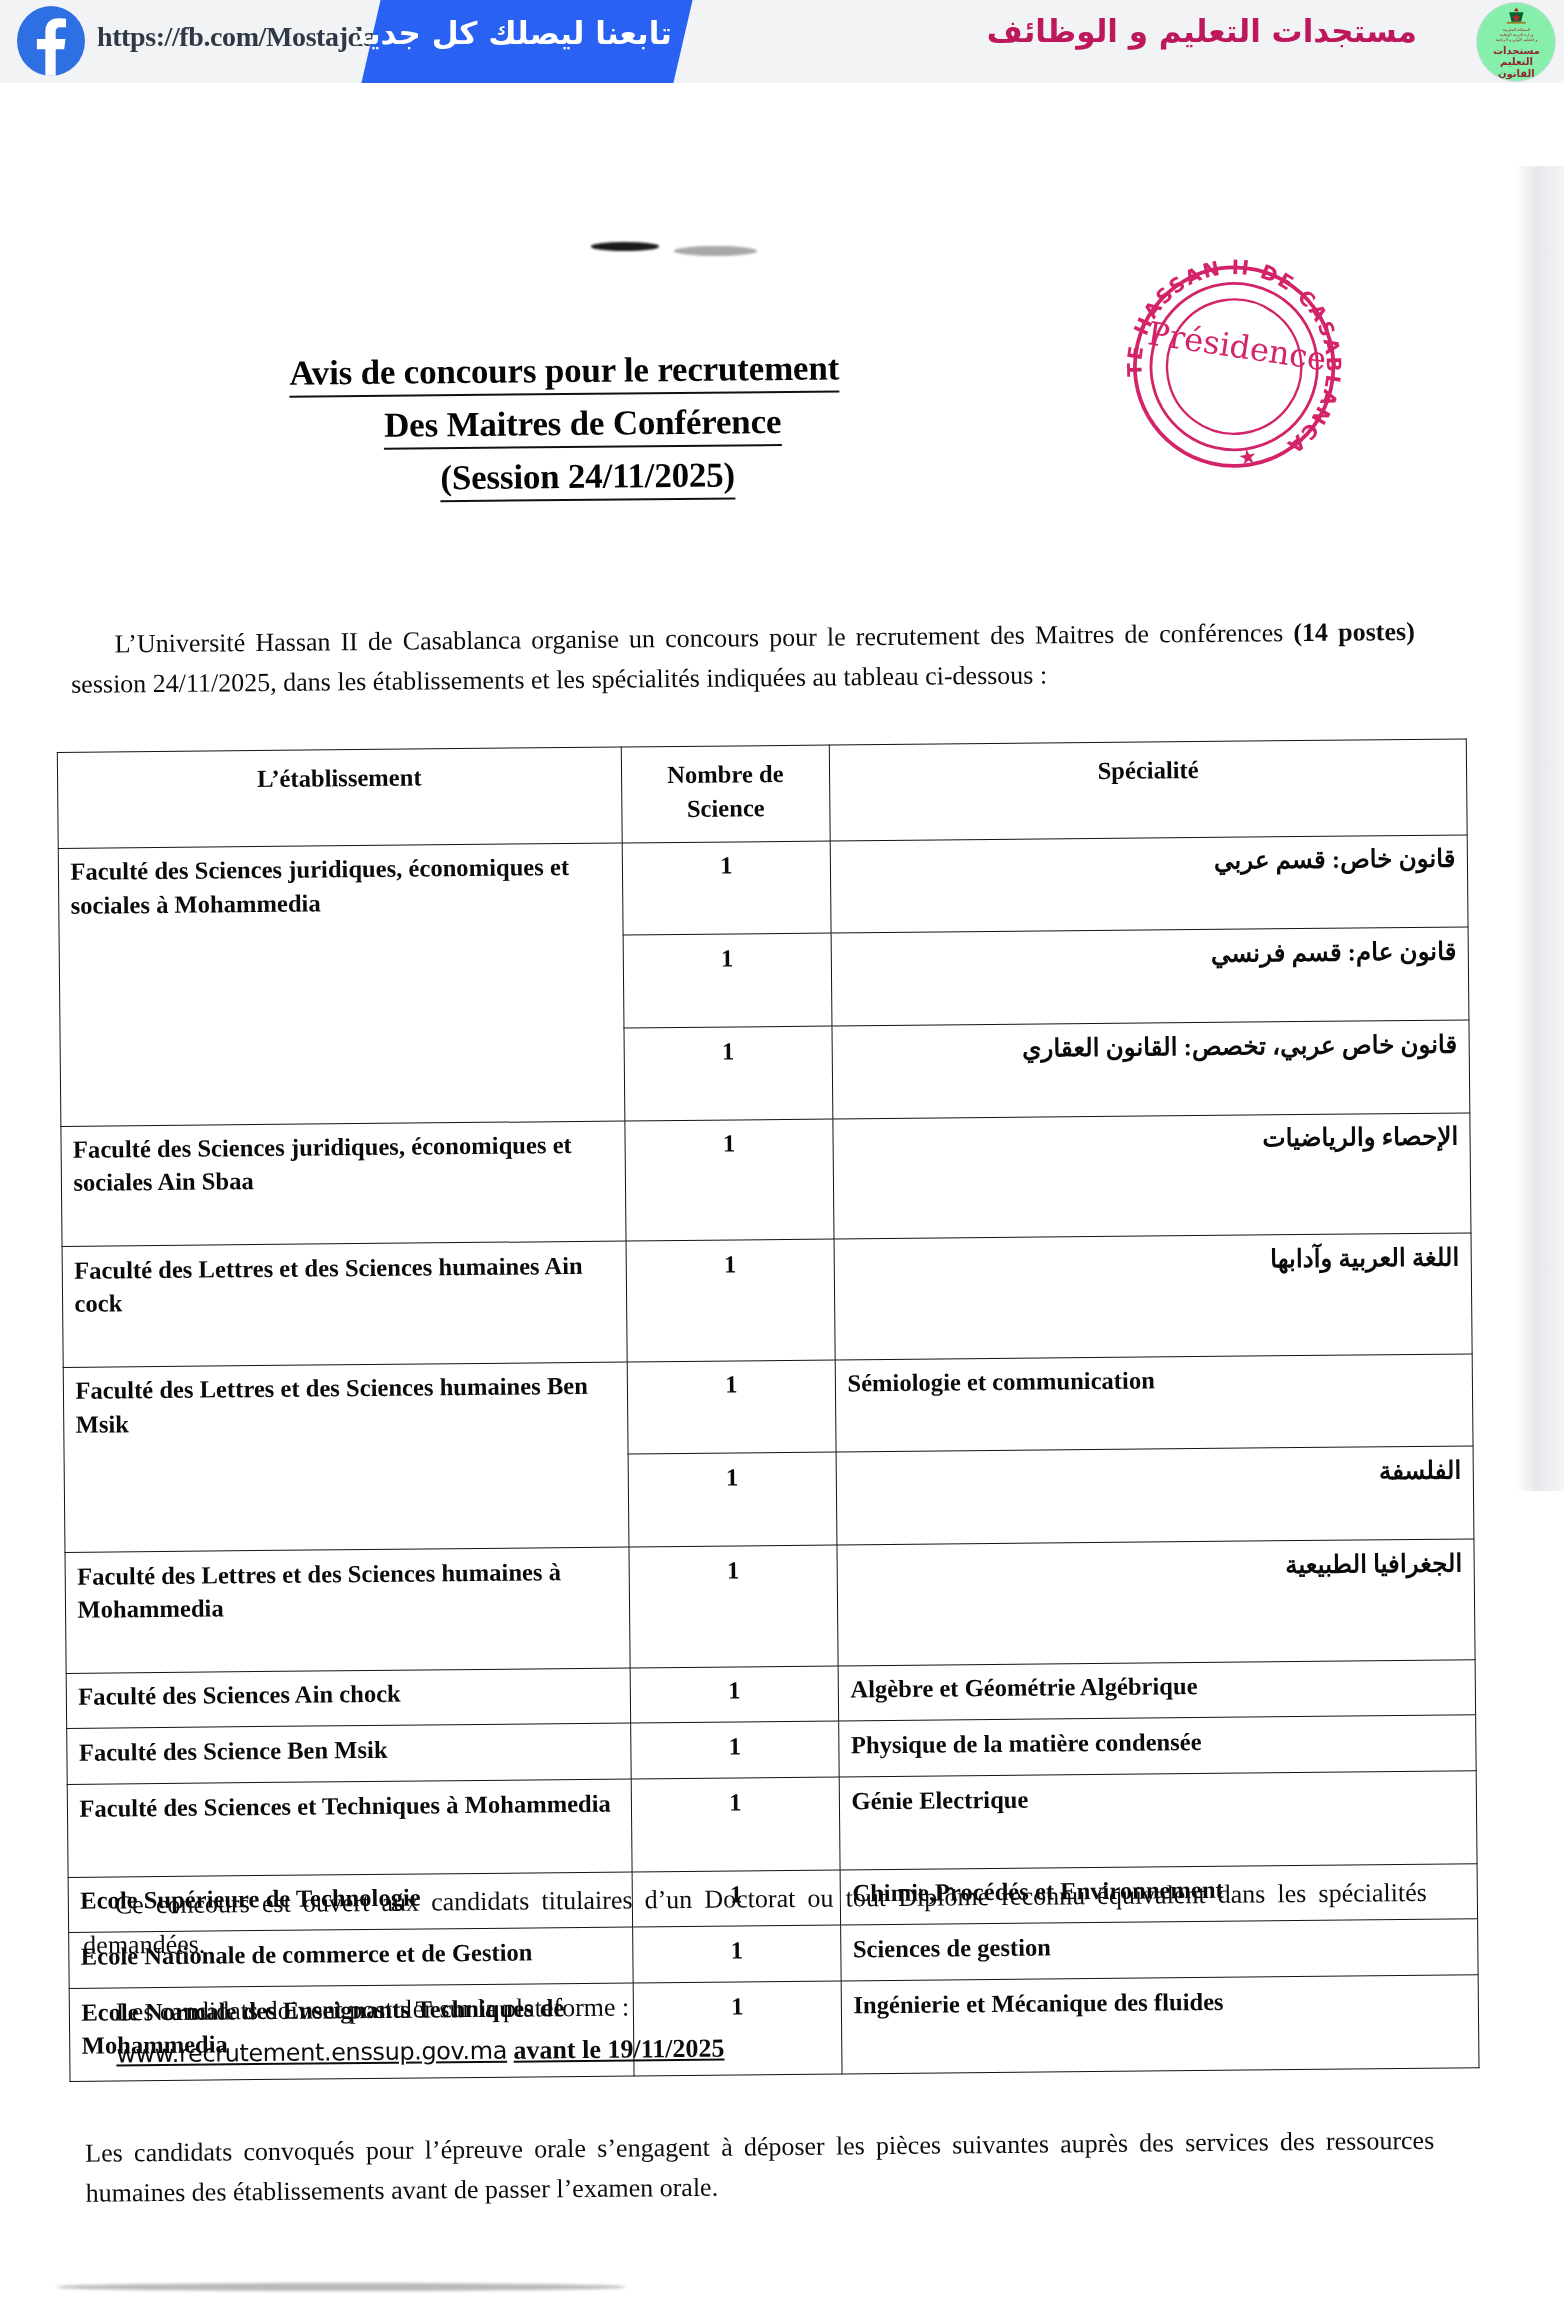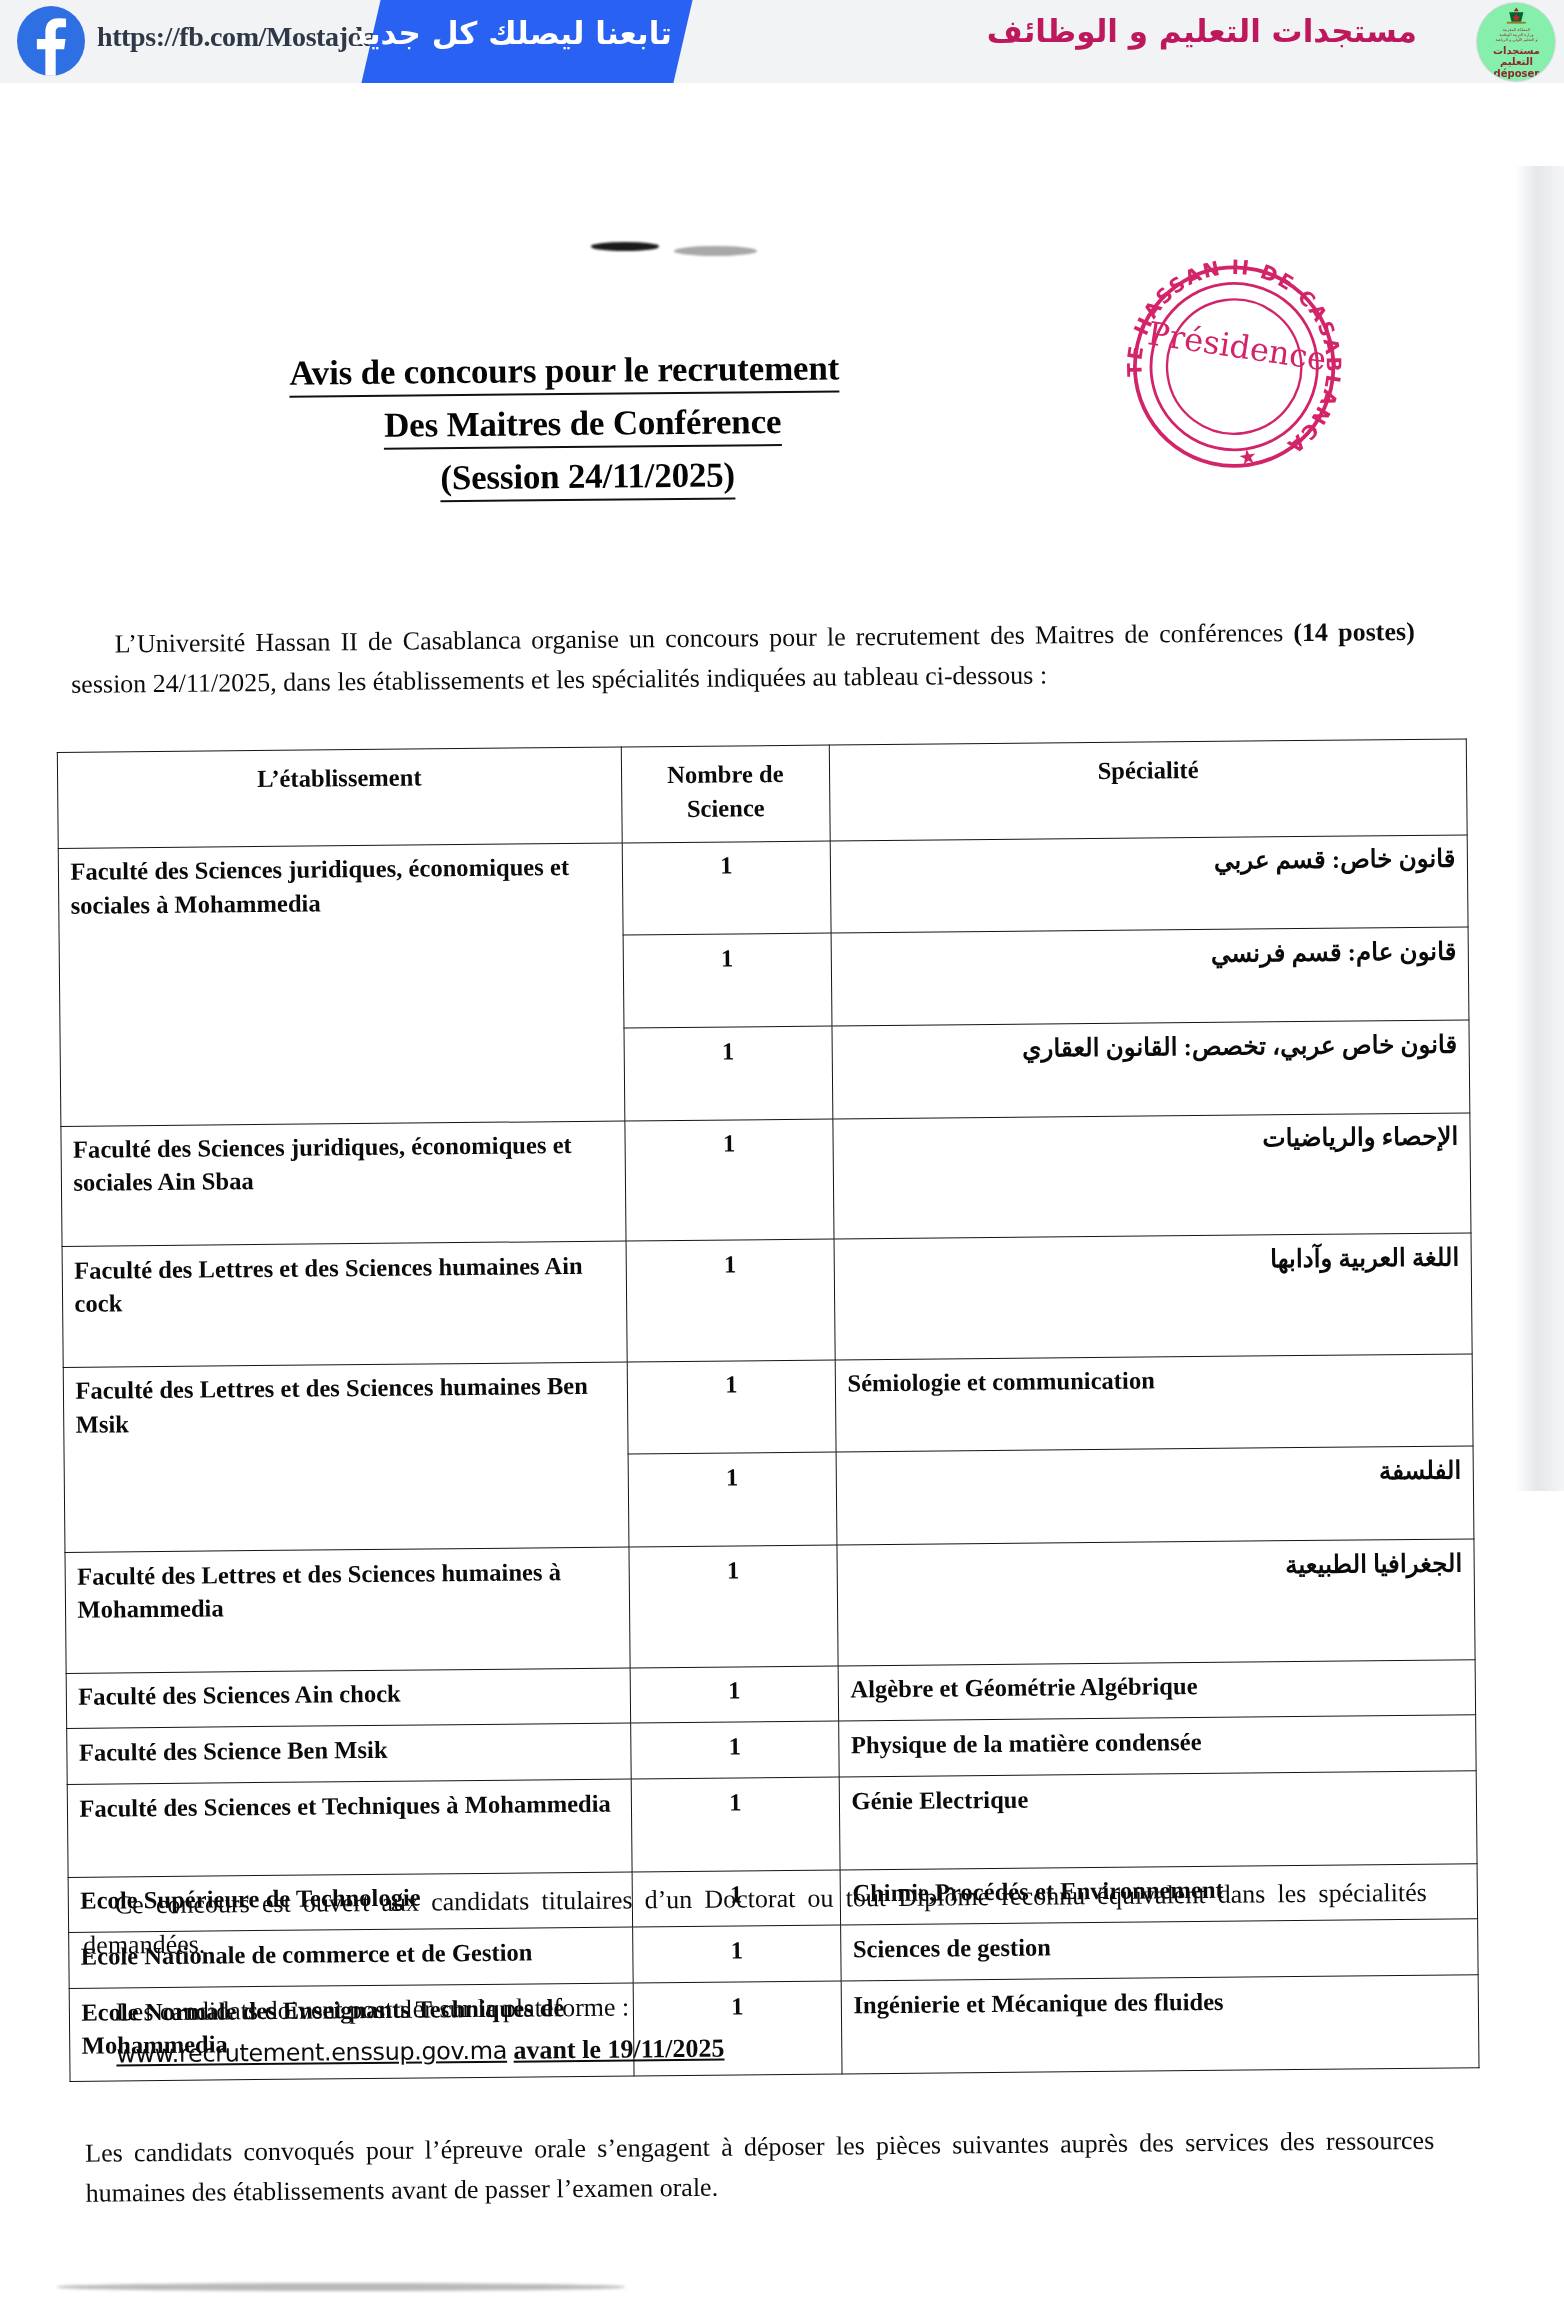--- a/index.html
+++ b/index.html
@@ -312,21 +312,21 @@
       <path fill="#b5121b" d="M20 1l4 6h-8z"></path>
       <path fill="#006233" d="M8 9h24l-4 16H12z"></path>
       <path fill="#c1272d" d="M20 11l2.2 5h5l-4 3.3 1.6 5.2L20 21.3 15.2 24.5l1.6-5.2-4-3.3h5z"></path>
       <rect x="4" y="25" width="32" height="3" fill="#9a7c24"></rect>
     </svg>
     <div class="logo-min">
       المملكة المغربية<br>وزارة التربية الوطنية<br>و التعليم الأولي و الرياضة
     </div>
     <div class="logo-name">
       <span>مستجدات التعليم</span><br>
-      <span>déposer</span>
+      <span>القانون</span>
     </div>
   </div>
 </div>
 
 <div class="scan">
 
   <div class="scan-shadow-right"></div>
   <div class="scan-artifact art-a"></div>
   <div class="scan-artifact art-b"></div>
   <div class="scan-artifact art-c"></div>

